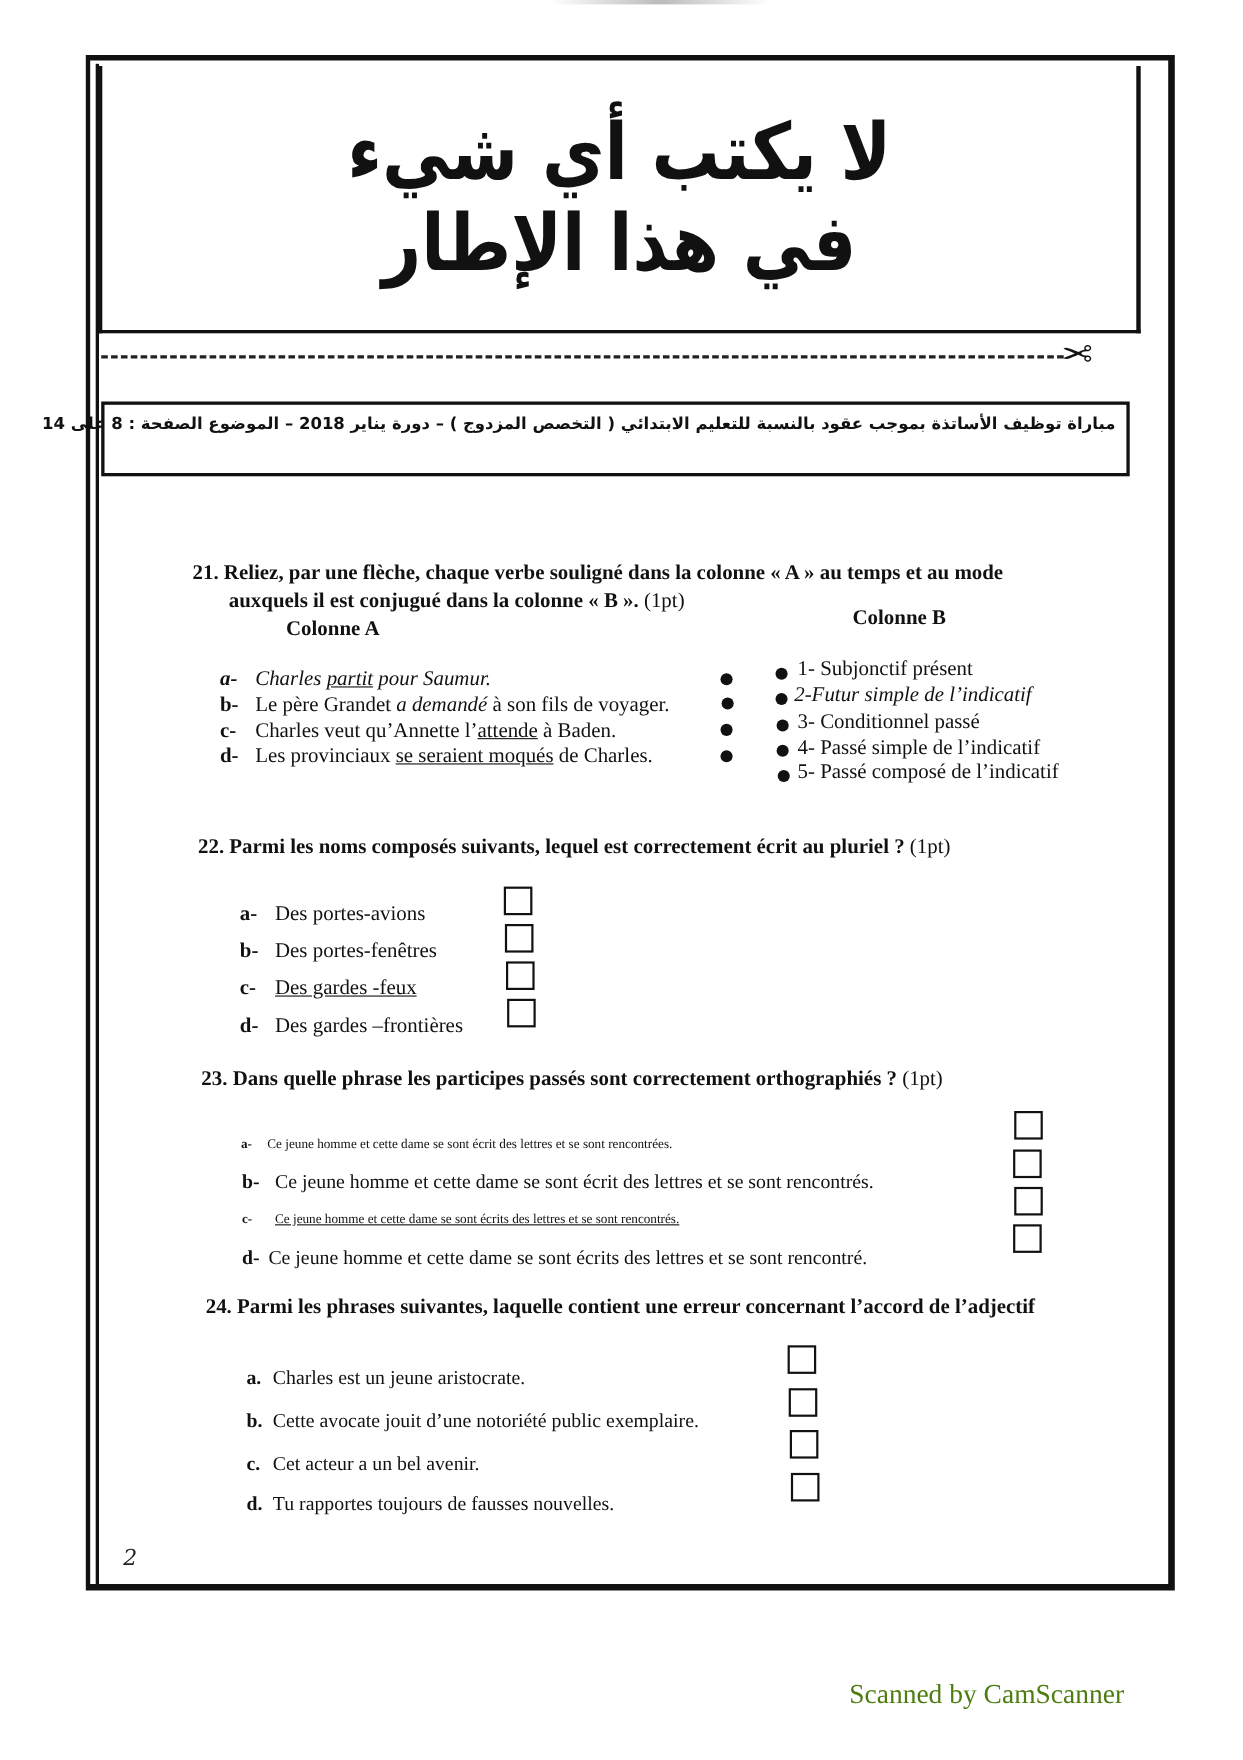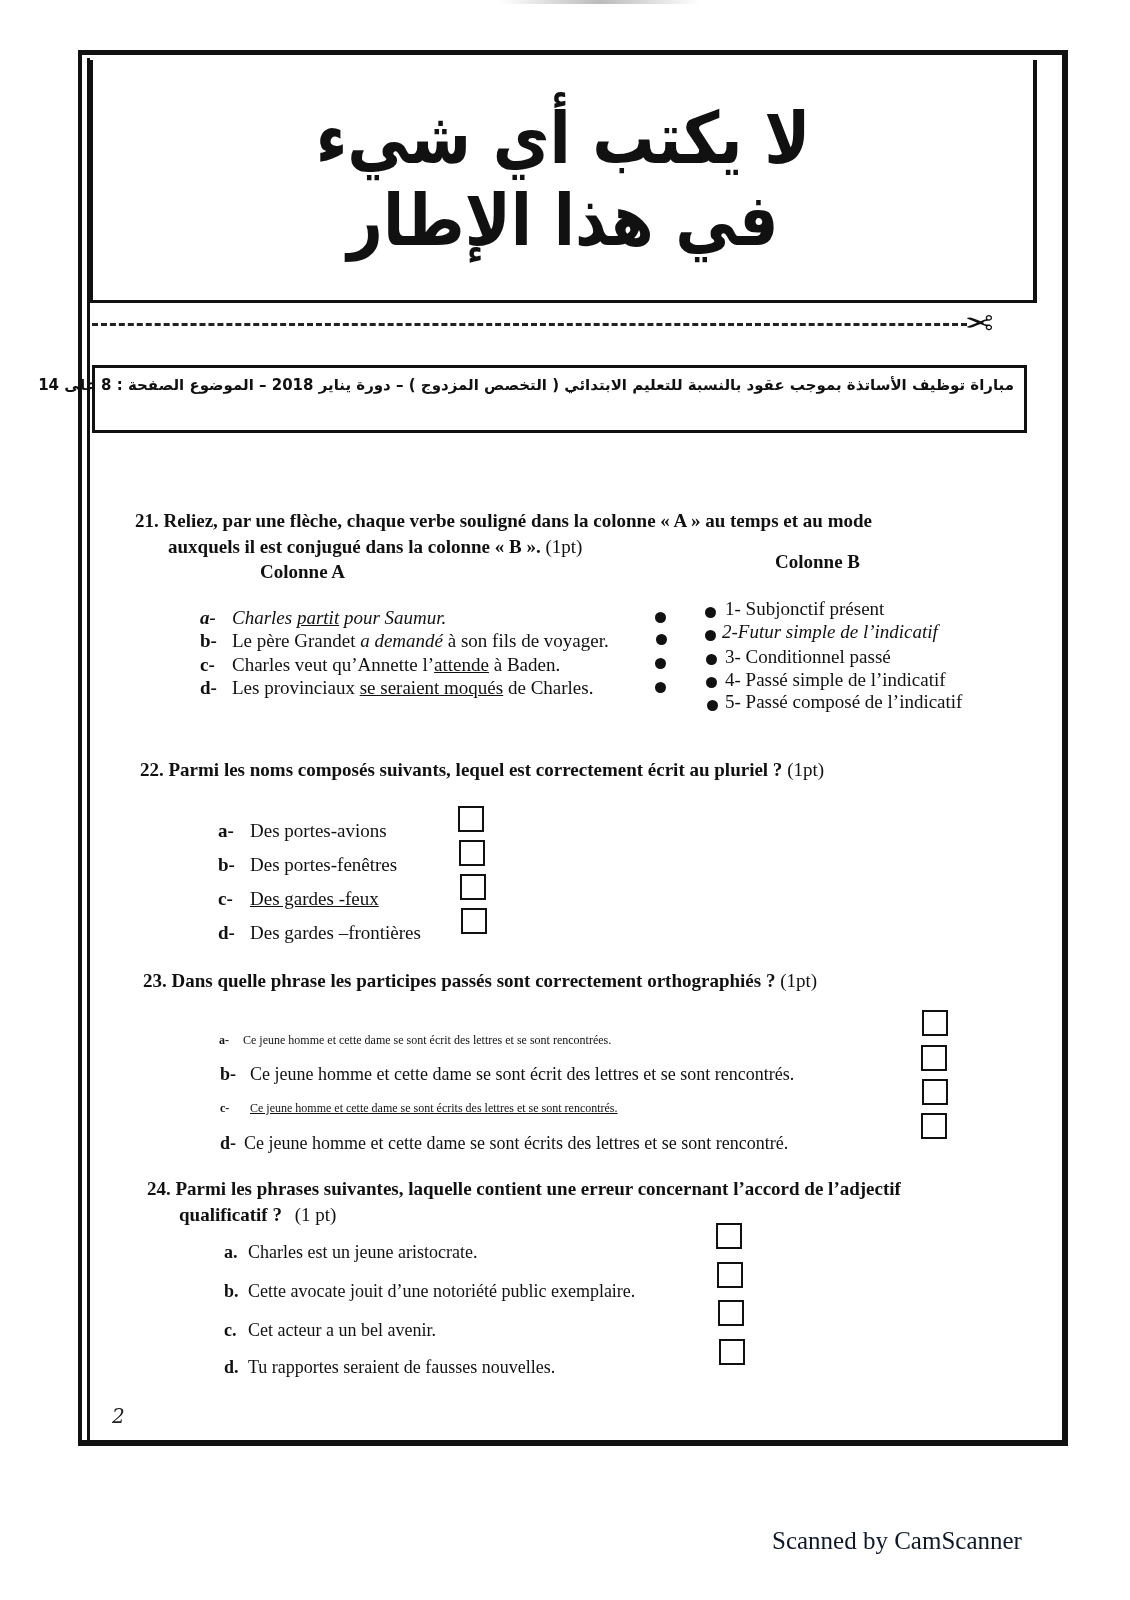--- a/index.html
+++ b/index.html
@@ -39,41 +39,41 @@
     font-family: "DejaVu Sans", sans-serif; color: #111; transform: scaleX(-1);
   }
   .header-box {
     position: absolute; left: 92px; top: 365px; width: 935px; height: 68px;
     border: 3px solid #111; border-left: 3px solid #111;
     direction: rtl; font-family: "DejaVu Sans", sans-serif; font-weight: bold;
     padding: 4px 10px; box-sizing: border-box;
   }
   .header-line1 { font-size: 15px; line-height: 26px; white-space: nowrap; }
   .header-line2 { font-size: 14px; line-height: 24px; white-space: nowrap; }
-  .q { position: absolute; font-size: 19px; }
+  .q { position: absolute; font-size: 19px; margin-left: 40px; }
   .q-title { font-weight: bold; font-size: 19px; line-height: 26px; }
   .q-title .pts { font-weight: normal; }
   .col-head { position: absolute; font-weight: bold; font-size: 19px; }
   .item { position: absolute; font-size: 19px; white-space: nowrap; line-height: 24px; }
   .item .lbl { font-weight: bold; display: inline-block; width: 32px; }
   .dot {
     position: absolute; width: 11px; height: 11px; border-radius: 50%; background: #111;
   }
   .box {
     position: absolute; width: 26px; height: 26px; border: 2px solid #111; background: #fff;
     box-sizing: border-box;
   }
   u { text-decoration: underline; }
   .scribble {
     position: absolute; left: 112px; top: 1404px; font-family: "DejaVu Serif", serif;
     font-style: italic; font-size: 20px; color: #222;
   }
   .footer {
     position: absolute; left: 772px; top: 1527px; font-family: "Liberation Serif", serif;
-    font-size: 25px; color: #0f172a;
+    font-size: 25px; color: #4d7c0f;
   }
 </style>
 </head>
 <body>
 
 <div class="top-shadow"></div>
 <div class="outer-frame"></div>
 
 <div class="no-write-box">
   <div class="no-write-line">لا يكتب أي شيء</div>
@@ -159,28 +159,24 @@
 <div class="item" style="left:220px; top:1096px; font-size:12px;text-decoration:underline;"><span class="lbl" style="width:30px;">c-</span><span>Ce jeune homme  et cette dame  se sont écrits des lettres et se sont rencontrés.</span></div>
 <div class="box" style="left:922px; top:1079px;"></div>
 <div class="item" style="left:220px; top:1131px; font-size:18px;"><span class="lbl" style="width:24px;">d-</span><span>Ce jeune homme  et cette dame se sont écrits des lettres et se sont rencontré.</span></div>
 <div class="box" style="left:921px; top:1113px;"></div>
 
 <div class="q" style="left:147px; top:1176px; width:890px;">
   <div class="q-title">
     <span>24.</span>
     <span>Parmi les phrases suivantes, laquelle contient une erreur concernant l’accord de l’adjectif</span>
   </div>
-  <div class="q-title" style="padding-left:32px;">
-    <span>qualificatif ?</span>
-    <span class="pts" style="margin-left:8px;">(1 pt)</span>
-  </div>
 </div>
 <div class="item" style="left:224px; top:1240px; font-size:18px;"><span class="lbl" style="width:24px;">a.</span><span>Charles est un jeune aristocrate.</span></div>
 <div class="box" style="left:716px; top:1223px;"></div>
 <div class="item" style="left:224px; top:1279px; font-size:18px;"><span class="lbl" style="width:24px;">b.</span><span>Cette avocate jouit d’une notoriété public exemplaire.</span></div>
 <div class="box" style="left:717px; top:1262px;"></div>
 <div class="item" style="left:224px; top:1318px; font-size:18px;"><span class="lbl" style="width:24px;">c.</span><span>Cet acteur a un bel avenir.</span></div>
 <div class="box" style="left:718px; top:1300px;"></div>
-<div class="item" style="left:224px; top:1355px; font-size:18px;"><span class="lbl" style="width:24px;">d.</span><span>Tu rapportes seraient de fausses nouvelles.</span></div>
+<div class="item" style="left:224px; top:1355px; font-size:18px;"><span class="lbl" style="width:24px;">d.</span><span>Tu rapportes toujours de fausses nouvelles.</span></div>
 <div class="box" style="left:719px; top:1339px;"></div>
 
 <div class="scribble">2</div>
 <div class="footer">Scanned by CamScanner</div>
 
 </body></html>

